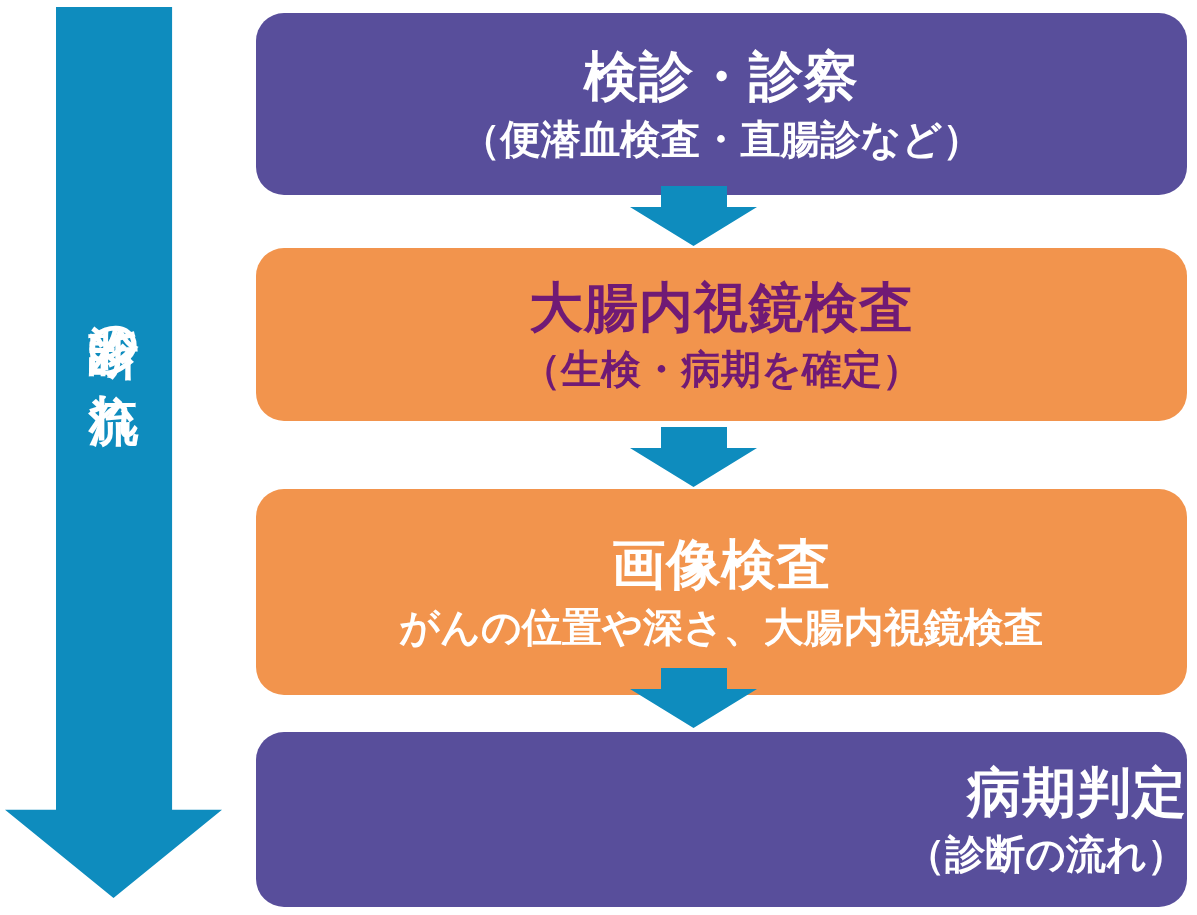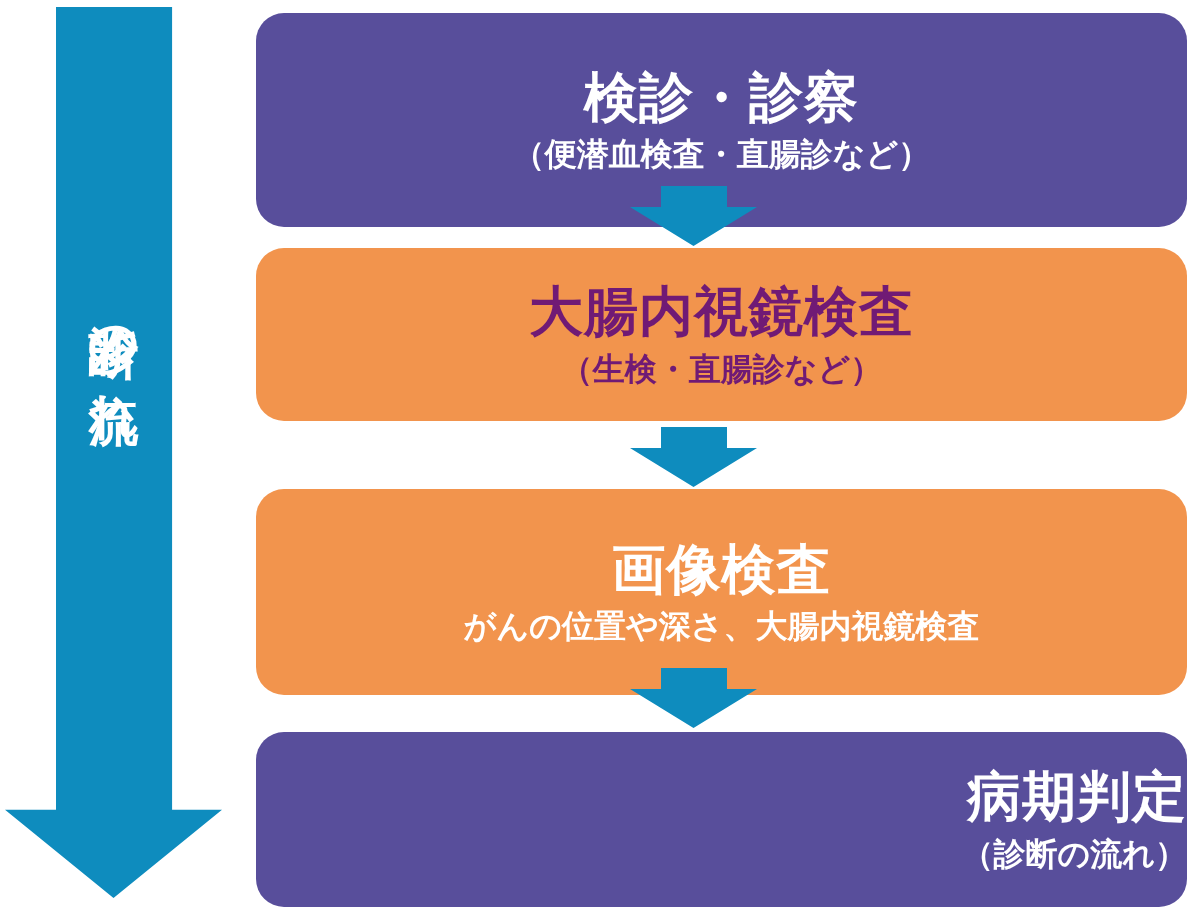--- a/index.html
+++ b/index.html
@@ -49,32 +49,32 @@
     width: 931px;
     border-radius: 28px;
     color: #ffffff;
     display: flex;
     flex-direction: column;
     align-items: center;
     justify-content: center;
     row-gap: 10px;
     text-align: center;
   }
-  .step-0 { top: 13px;  height: 214px; }
+  .step-0 { top: 13px;  height: 182px; }
   .step-1 { top: 248px; height: 173px; }
   .step-2 { top: 489px; height: 206px; }
   .step-3 { top: 732px; height: 175px; }
 
   .step-title {
     font-size: 54px;
     line-height: 1.1;
     letter-spacing: 1px;
   }
   .step-subtitle {
-    font-size: 32px;
+    font-size: 40px;
     line-height: 1.1;
     letter-spacing: 0px;
   }
 
   
   .small-arrow {
     position: absolute;
     left: 630px;
     width: 127px;
     height: 60px;
@@ -96,21 +96,21 @@
 
   <div class="step step-0" style="background: rgb(88, 78, 155); color: rgb(255, 255, 255);">
     <div class="step-title">検診・診察</div>
     <div class="step-subtitle">（便潜血検査・直腸診など）</div>
   </div>
 
   <div class="small-arrow small-arrow-1 arrow-fill" style="background: rgb(14, 140, 190);"></div>
 
   <div class="step step-1" style="background: rgb(242, 148, 77); color: #701a75;">
     <div class="step-title">大腸内視鏡検査</div>
-    <div class="step-subtitle">（生検・直腸診など）</div>
+    <div class="step-subtitle">（生検・病期を確定）</div>
   </div>
 
   <div class="small-arrow small-arrow-2 arrow-fill" style="background: rgb(14, 140, 190);"></div>
 
   <div class="step step-2" style="background: rgb(242, 148, 77); color: rgb(255, 255, 255);">
     <div class="step-title">画像検査</div>
     <div class="step-subtitle">がんの位置や深さ、大腸内視鏡検査</div>
   </div>
 
   <div class="small-arrow small-arrow-3 arrow-fill" style="background: rgb(14, 140, 190);"></div>

